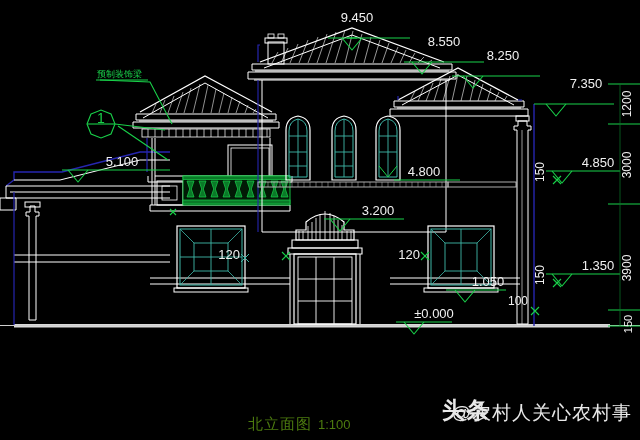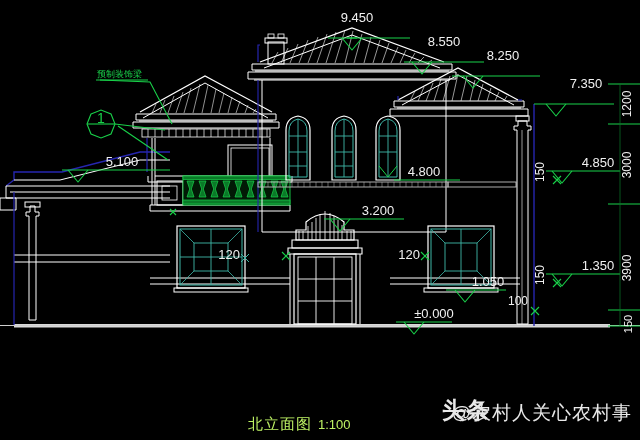--- a/index.html
+++ b/index.html
@@ -3,21 +3,21 @@
 <meta charset="utf-8">
 <style>
   html,body{margin:0;padding:0;background:#000;}
   body{width:640px;height:440px;overflow:hidden;
        font-family:"Liberation Sans","DejaVu Sans",sans-serif;}
   #stage{position:relative;width:640px;height:440px;background:#000;}
   #cad{position:absolute;left:0;top:0;}
   .wm{position:absolute;color:#e8e8e8;letter-spacing:1px;white-space:nowrap;}
   #wm-bold{right:150px;bottom:14px;font-size:23px;font-weight:bold;}
   #wm-rest{right:8px;bottom:14px;font-size:19px;font-weight:normal;}
-  #title-row{position:absolute;left:248px;bottom:6px;color:#bef264;
+  #title-row{position:absolute;left:248px;bottom:6px;color:#4d7c0f;
              font-size:15px;white-space:nowrap;letter-spacing:1px;}
   #title-row .scale{font-size:13px;margin-left:6px;letter-spacing:0;}
 </style>
 </head>
 <body>
 
 <div id="stage">
 
   <svg id="cad" width="640" height="440" viewBox="0 0 640 440" shape-rendering="geometricPrecision">
 

